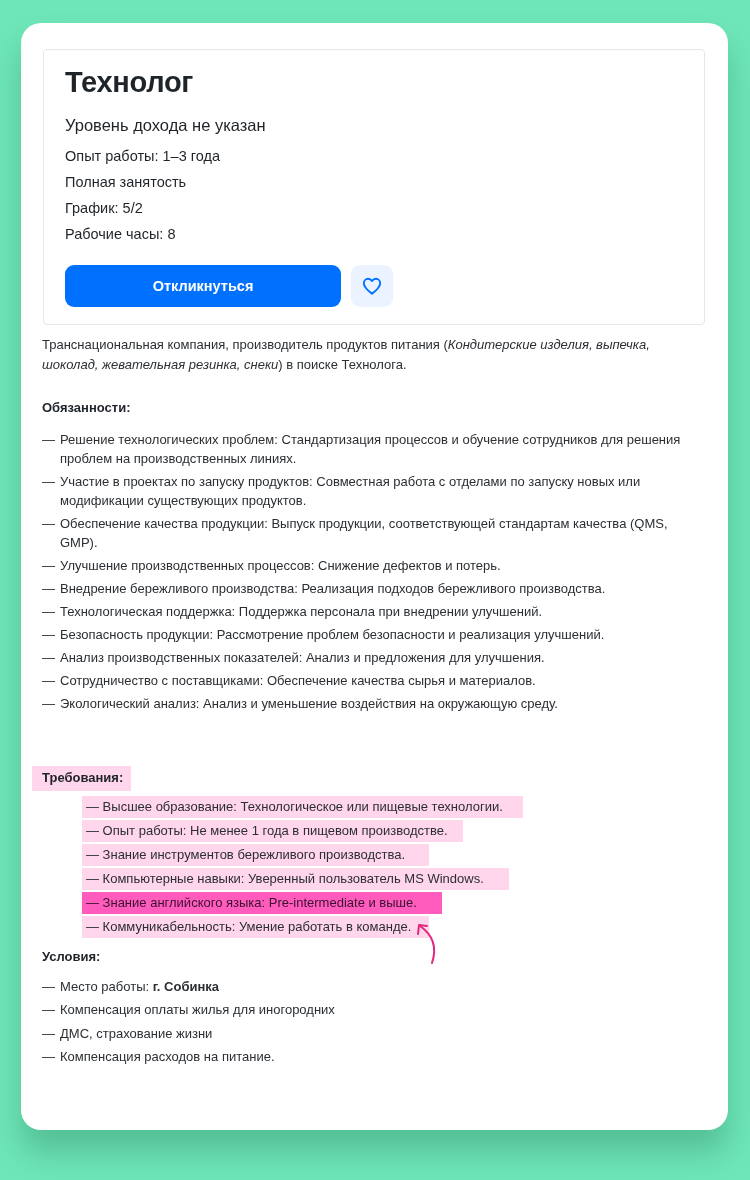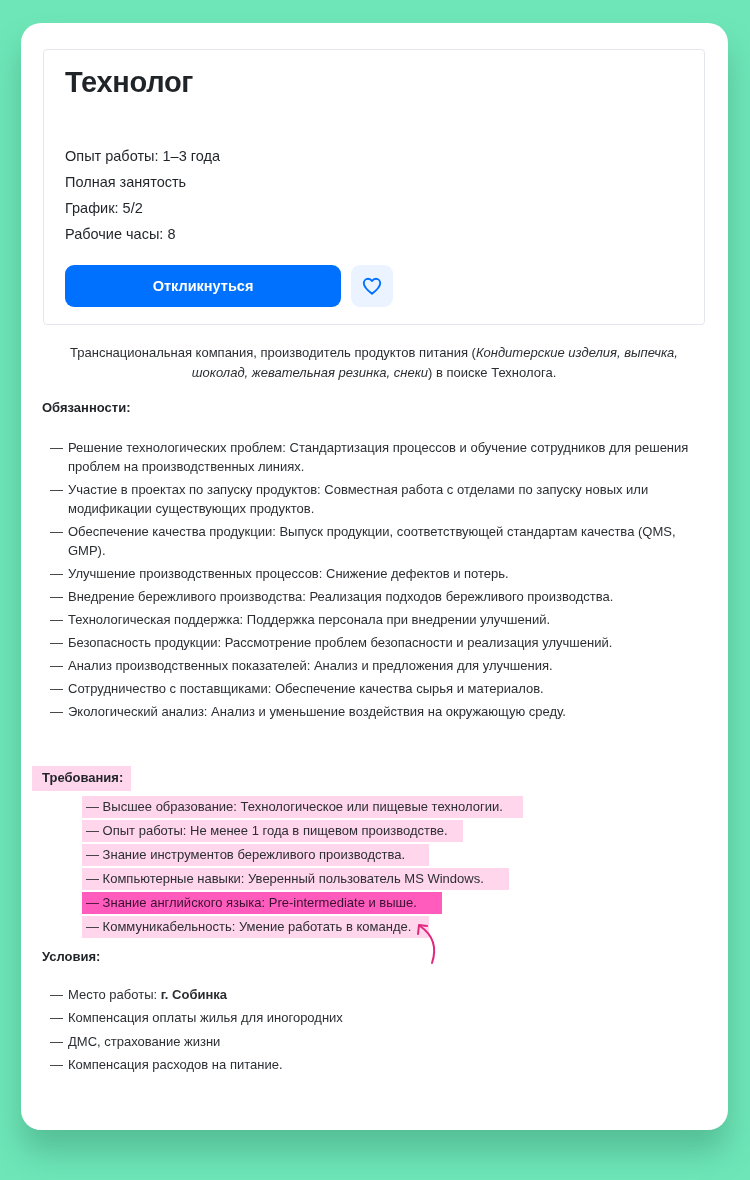--- a/index.html
+++ b/index.html
@@ -47,23 +47,23 @@
     font-size: 14.5px; font-weight: bold;
     display: flex; align-items: center; justify-content: center;
   }
   .fav-btn {
     position: absolute; left: 307px; top: 215px;
     width: 42px; height: 42px;
     background: #eaf3ff; border-radius: 9px;
     display: flex; align-items: center; justify-content: center;
   }
   .desc { position: absolute; left: 21px; width: 664px; font-size: 13px; line-height: 20px; color: #2b2f33; }
-  .intro { top: 320px; text-align: center; }
+  .intro { top: 312px; }
   .heading { position: absolute; left: 21px; font-size: 13px; font-weight: bold; color: #1f2429; text-align: center; }
-  ul.list { list-style: none; margin: 8px; padding: 0; position: absolute; left: 21px; width: 664px; font-size: 13px; color: #2b2f33; }
+  ul.list { list-style: none; margin: 0; padding: 0; position: absolute; left: 21px; width: 664px; font-size: 13px; color: #2b2f33; }
   ul.list li { position: relative; padding-left: 18px; line-height: 19px; }
   ul.list li::before { content: "—"; position: absolute; left: 0; top: 0; }
   .duties li { margin-bottom: 4px; }
   .req-head-bg {
     position: absolute; left: 11px; top: 743px; width: 99px; height: 25px; background: #ffd6ec;
   }
   .req-row {
     position: absolute; left: 17px; height: 22px; background: #ffd6ec;
     font-size: 13px; color: #2b2f33; line-height: 22px; padding-left: 4px; box-sizing: border-box;
     white-space: nowrap;
@@ -73,20 +73,21 @@
   .cond li { margin-bottom: 4.3px; }
   .arrow { position: absolute; left: 390px; top: 900px; }
 </style>
 </head>
 <body>
 
 <div class="page">
 
   <div class="vacancy-card">
     <h1 class="title">Технолог</h1>
+    <div class="salary">Уровень дохода не указан</div>
     <div class="meta" style="top:98px">Опыт работы: 1–3 года</div>
     <div class="meta" style="top:124px">Полная занятость</div>
     <div class="meta" style="top:150px">График: 5/2</div>
     <div class="meta" style="top:176px">Рабочие часы: 8</div>
     <button class="apply-btn">Откликнуться</button>
     <div class="fav-btn">
       <svg width="20" height="18" viewBox="0 0 24 22">
         <path d="M12 20.5 C5 15 2 11.5 2 7.5 C2 4.5 4.3 2.2 7.2 2.2 C9.2 2.2 10.9 3.3 12 5 C13.1 3.3 14.8 2.2 16.8 2.2 C19.7 2.2 22 4.5 22 7.5 C22 11.5 19 15 12 20.5 Z" fill="none" stroke="#0070ff" stroke-width="2.3" stroke-linejoin="round"></path>
       </svg>
     </div>

